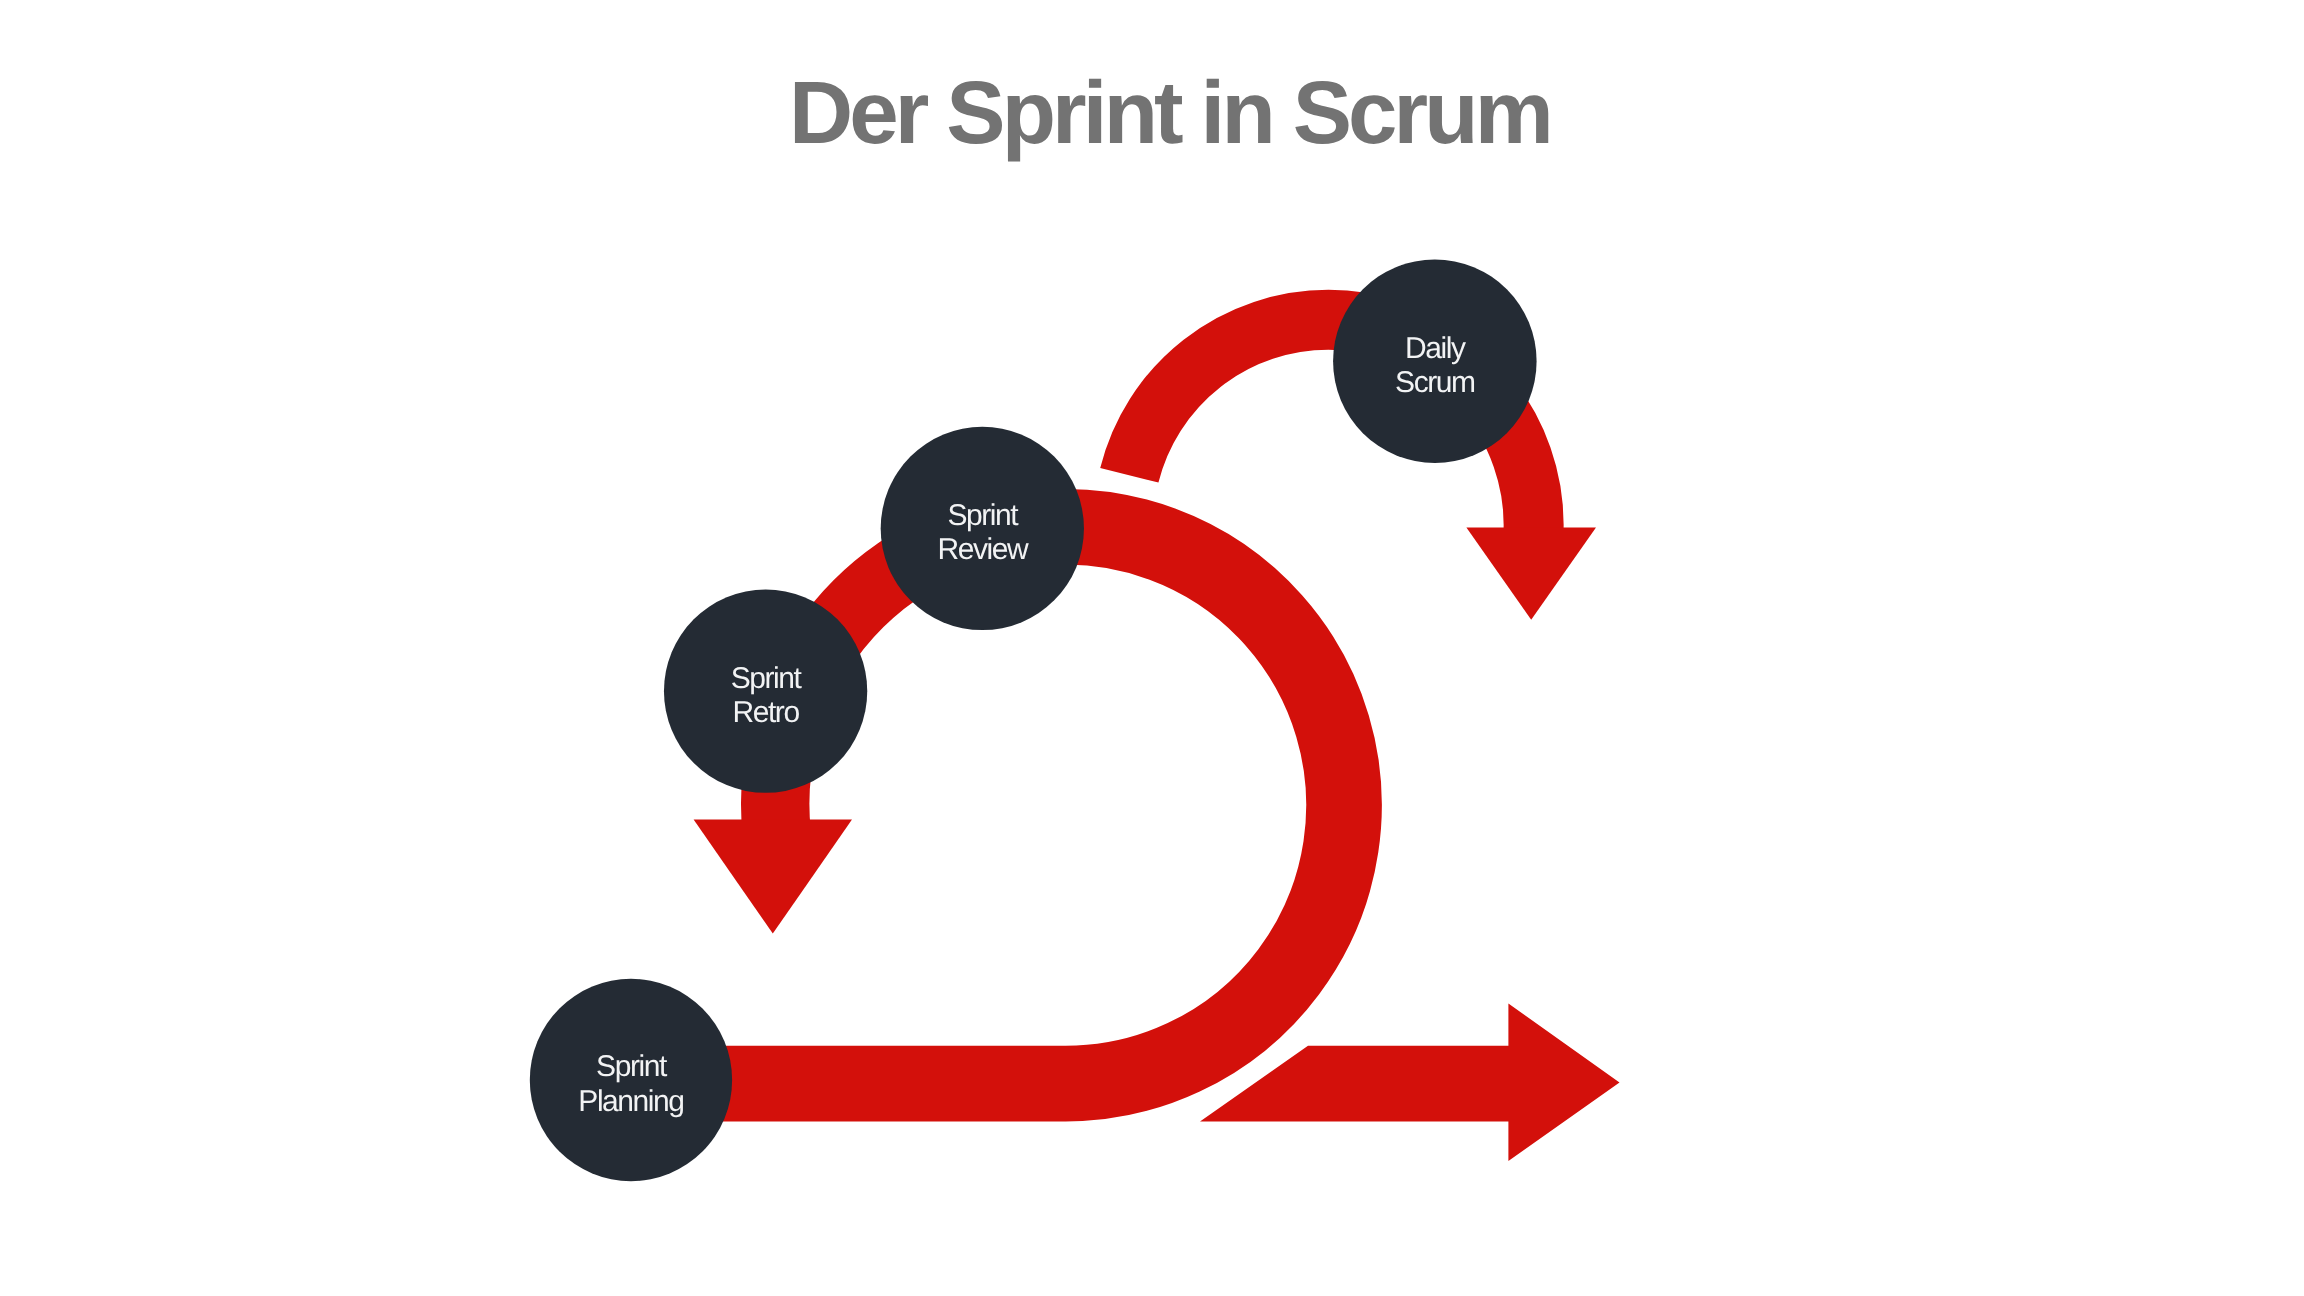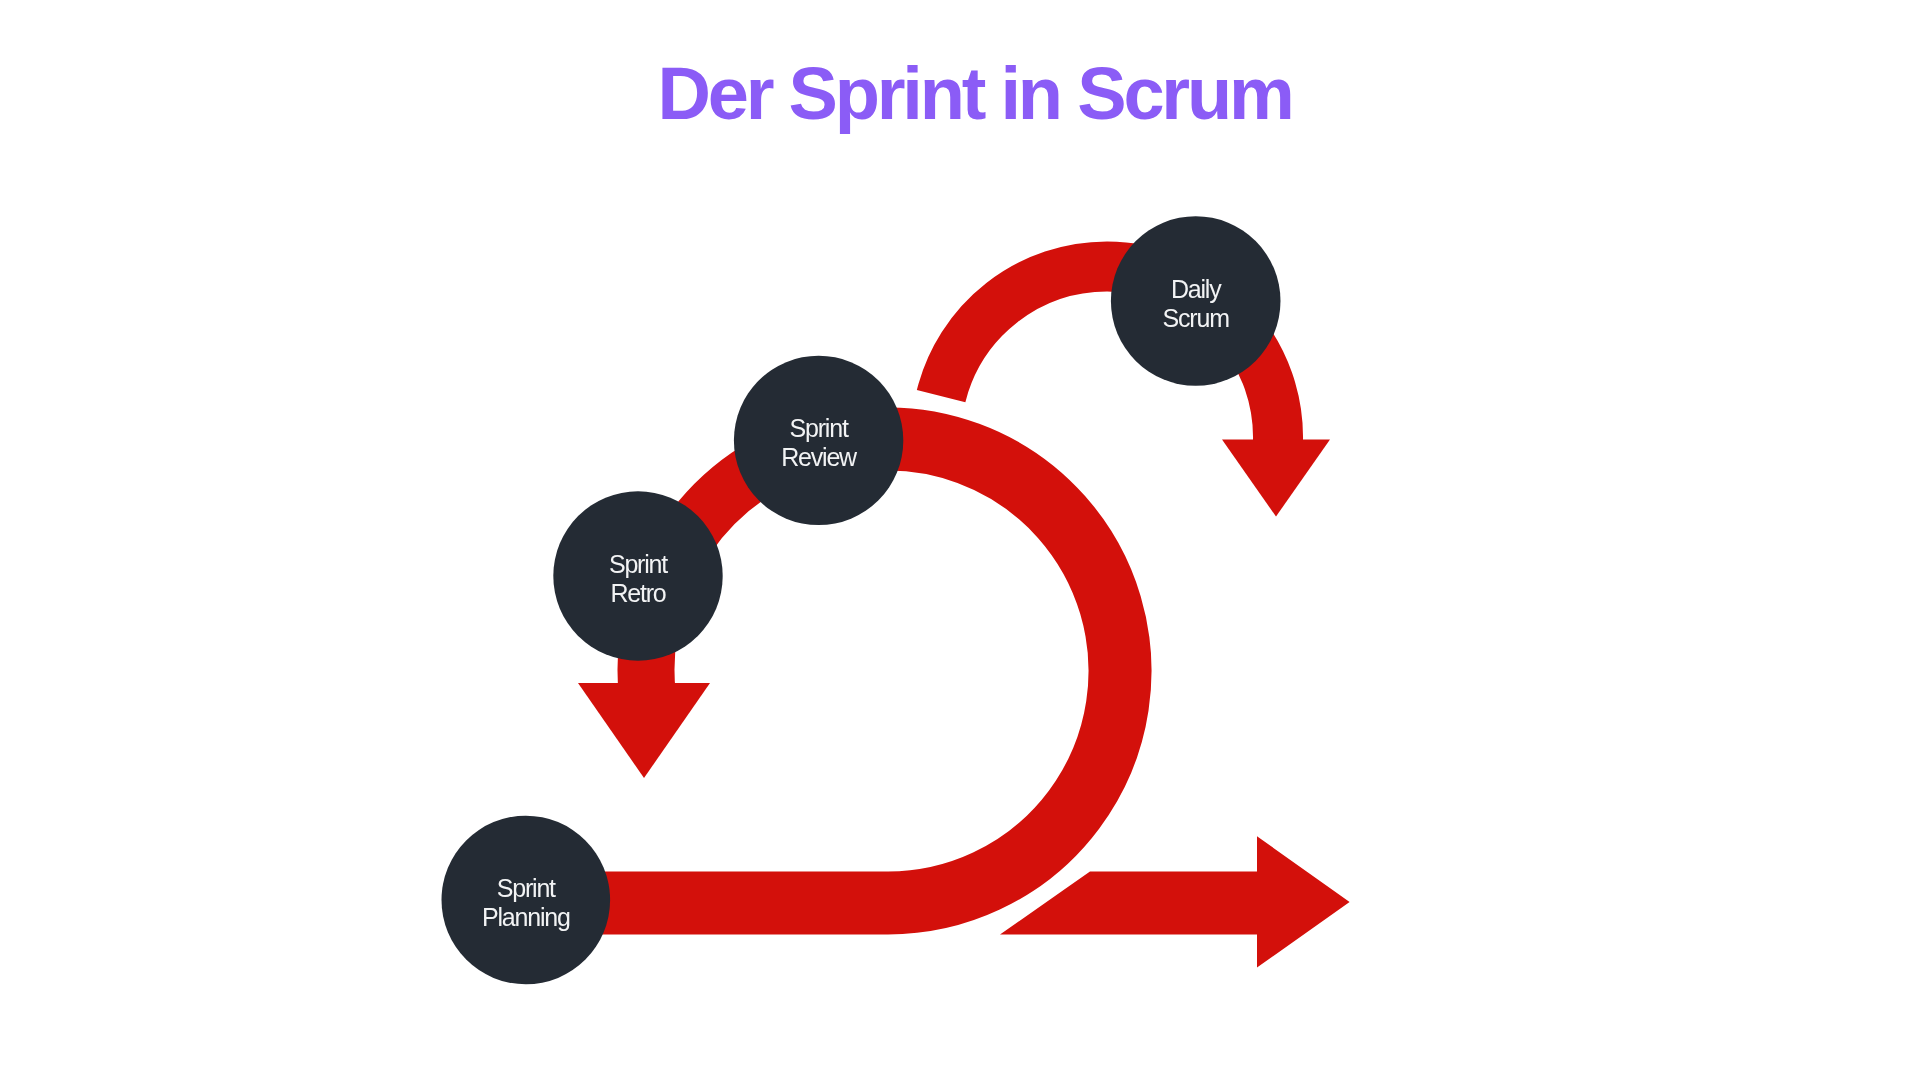--- a/index.html
+++ b/index.html
@@ -1,20 +1,20 @@
 <!DOCTYPE html>
 <html><head>
 <meta charset="utf-8">
 <style>
   html,body{margin:0;padding:0;width:1920px;height:1080px;background:#ffffff;overflow:hidden;}
   #title{
     position:absolute; top:51px; left:0; width:1920px;
     text-align:center; padding-left:29px; box-sizing:border-box;
     font-family:"Liberation Sans", sans-serif; font-weight:bold;
-    font-size:74px; letter-spacing:-3.2px; color:#8b5cf6;
+    font-size:74px; letter-spacing:-3.2px; color:#737373;
   }
   svg{position:absolute;top:0;left:0;transform:translateZ(0);opacity:0.999;}
   #title{transform:translateZ(0);opacity:0.999;}
   .lbl{
     font-family:"Liberation Sans", sans-serif;
     font-size:25px; letter-spacing:-1.2px; fill:#F2F3F4;
   }
 </style>
 </head>
 <body>

